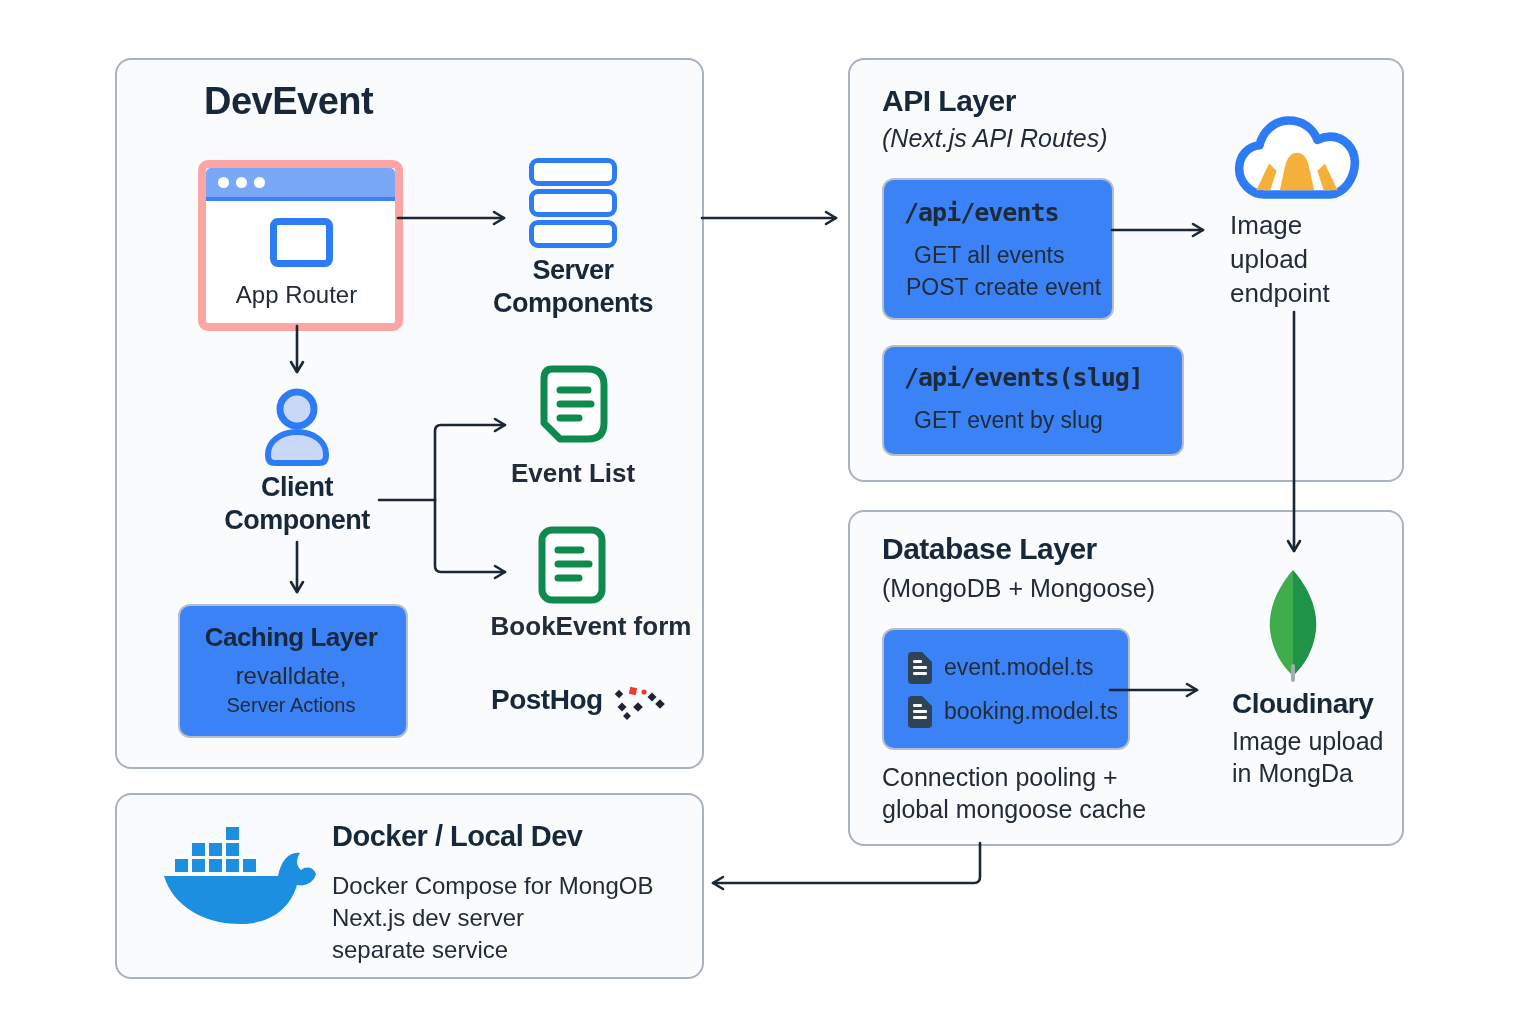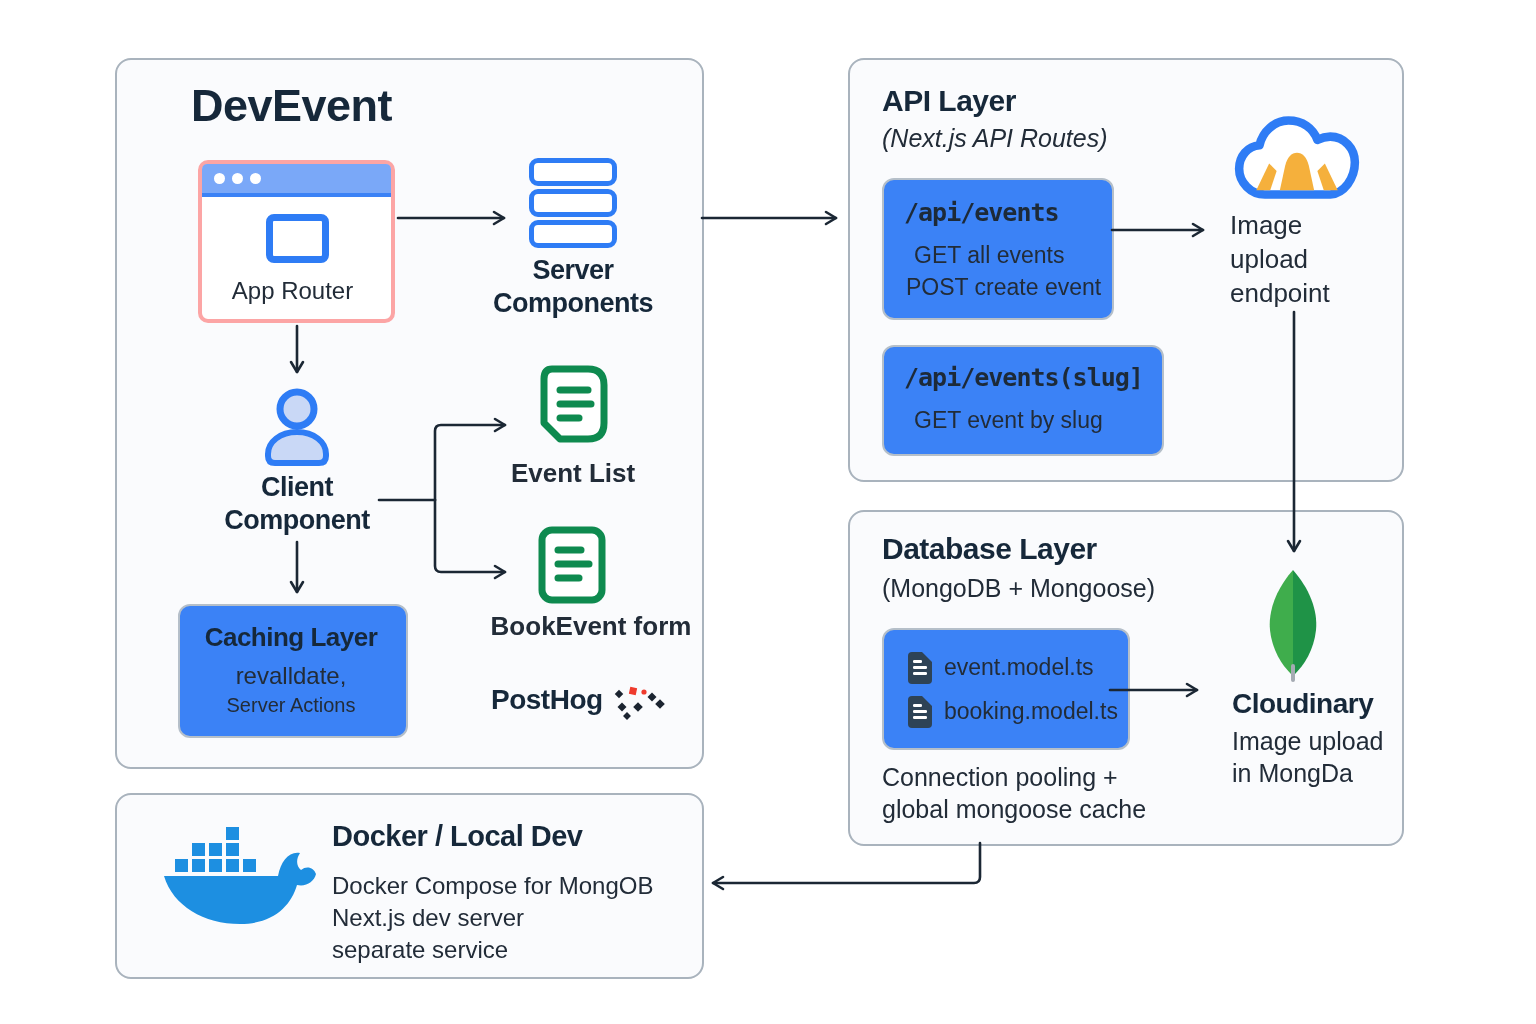--- a/index.html
+++ b/index.html
@@ -9,38 +9,38 @@
   .ibox{position:absolute;background:#3b82f6;border:2px solid #b5bfc9;border-radius:12px;}
   .t{position:absolute;white-space:pre-line;}
   .title{font-weight:bold;color:#16283a;letter-spacing:-0.5px;}
   .sub{color:#222c38;}
   .body{color:#222c38;}
   .mono{font-family:"DejaVu Sans Mono","Liberation Mono",monospace;font-weight:bold;color:#1d2a38;letter-spacing:-1px;}
   .ctr{text-align:center;}
   svg{position:absolute;display:block;}
   #connectors{left:0;top:0;z-index:6;pointer-events:none;}
   .appwin{position:absolute;left:198px;top:160px;width:189px;height:155px;
-          background:#ffffff;border:4px solid #fca5a5;border-radius:10px;z-index:2;}
+          background:#ffffff;border:8px solid #fca5a5;border-radius:10px;z-index:2;}
   .appwin .bar{height:29px;background:#7aa8f8;border-bottom:4px solid #3b82f6;
                border-radius:5px 5px 0 0;position:relative;}
   .appwin .dot{position:absolute;top:9px;width:11px;height:11px;border-radius:50%;background:#ffffff;}
   .appwin .pg{position:absolute;left:64px;top:50px;width:49px;height:35px;
               border:7px solid #2e7cf5;border-radius:8px;background:#ffffff;}
   .srv{position:absolute;left:529px;width:78px;height:18px;background:#ffffff;
        border:5px solid #2e7cf5;border-radius:9px;z-index:2;}
 </style>
 </head>
 <body>
 
 <div class="panel" style="left:115px;top:58px;width:585px;height:707px;"></div>
 <div class="panel" style="left:848px;top:58px;width:552px;height:420px;"></div>
 <div class="panel" style="left:848px;top:510px;width:552px;height:332px;"></div>
 <div class="panel" style="left:115px;top:793px;width:585px;height:182px;"></div>
 
-<div class="t title" style="left:191px;top:80px;font-size:45px;z-index:2;">DevEvent</div>
+<div class="t title" style="left:204px;top:80px;font-size:38px;z-index:2;">DevEvent</div>
 
 <div class="appwin">
   <div class="bar">
     <span class="dot" style="left:12px;"></span>
     <span class="dot" style="left:30px;"></span>
     <span class="dot" style="left:48px;"></span>
   </div>
   <div class="pg"></div>
   <div class="t body ctr" style="left:0;top:113px;width:181px;font-size:24px;">App Router</div>
 </div>
@@ -92,21 +92,21 @@
 
 <div class="t title" style="left:882px;top:84px;font-size:30px;z-index:2;">API Layer</div>
 <div class="t sub" style="left:882px;top:124px;font-size:25px;z-index:2;font-style:italic;">(Next.js API Routes)</div>
 
 <div class="ibox" style="left:882px;top:178px;width:228px;height:138px;z-index:2;">
   <div class="t mono" style="left:20px;top:18px;font-size:25px;">/api/events</div>
   <div class="t body" style="left:30px;top:62px;font-size:23px;">GET all events</div>
   <div class="t body" style="left:22px;top:94px;font-size:23px;">POST create event</div>
 </div>
 
-<div class="ibox" style="left:882px;top:345px;width:278px;height:107px;z-index:2;">
+<div class="ibox" style="left:882px;top:345px;width:278px;height:107px;z-index:2;padding-left:20px;">
   <div class="t mono" style="left:20px;top:16px;font-size:25px;">/api/events(slug]</div>
   <div class="t body" style="left:30px;top:60px;font-size:23px;">GET event by slug</div>
 </div>
 
 <svg style="left:1231px;top:112px;z-index:2;" width="132" height="90" viewBox="0 0 120 84">
   <path d="M 30,77 C 17,77 6,66 6,53 C 6,41 14,32 25,31 C 28,18 39,8 52,8 C 65,8 75,15 79,26 C 83,24 87,23 91,23 C 104,23 114,34 114,47 C 114,62 104,76 91,77 Z" fill="#ffffff" stroke="#2e7cf5" stroke-width="8" stroke-linejoin="round"></path>
   <path d="M 44,73 L 49,50 C 51,42 55,38 60,38 C 65,38 69,42 71,50 L 76,73 Z" fill="#f5b03c"></path>
   <path d="M 22,73 L 34,48 L 41,55 L 35,73 Z" fill="#f5b03c"></path>
   <path d="M 98,73 L 86,48 L 79,55 L 85,73 Z" fill="#f5b03c"></path>
 </svg>

